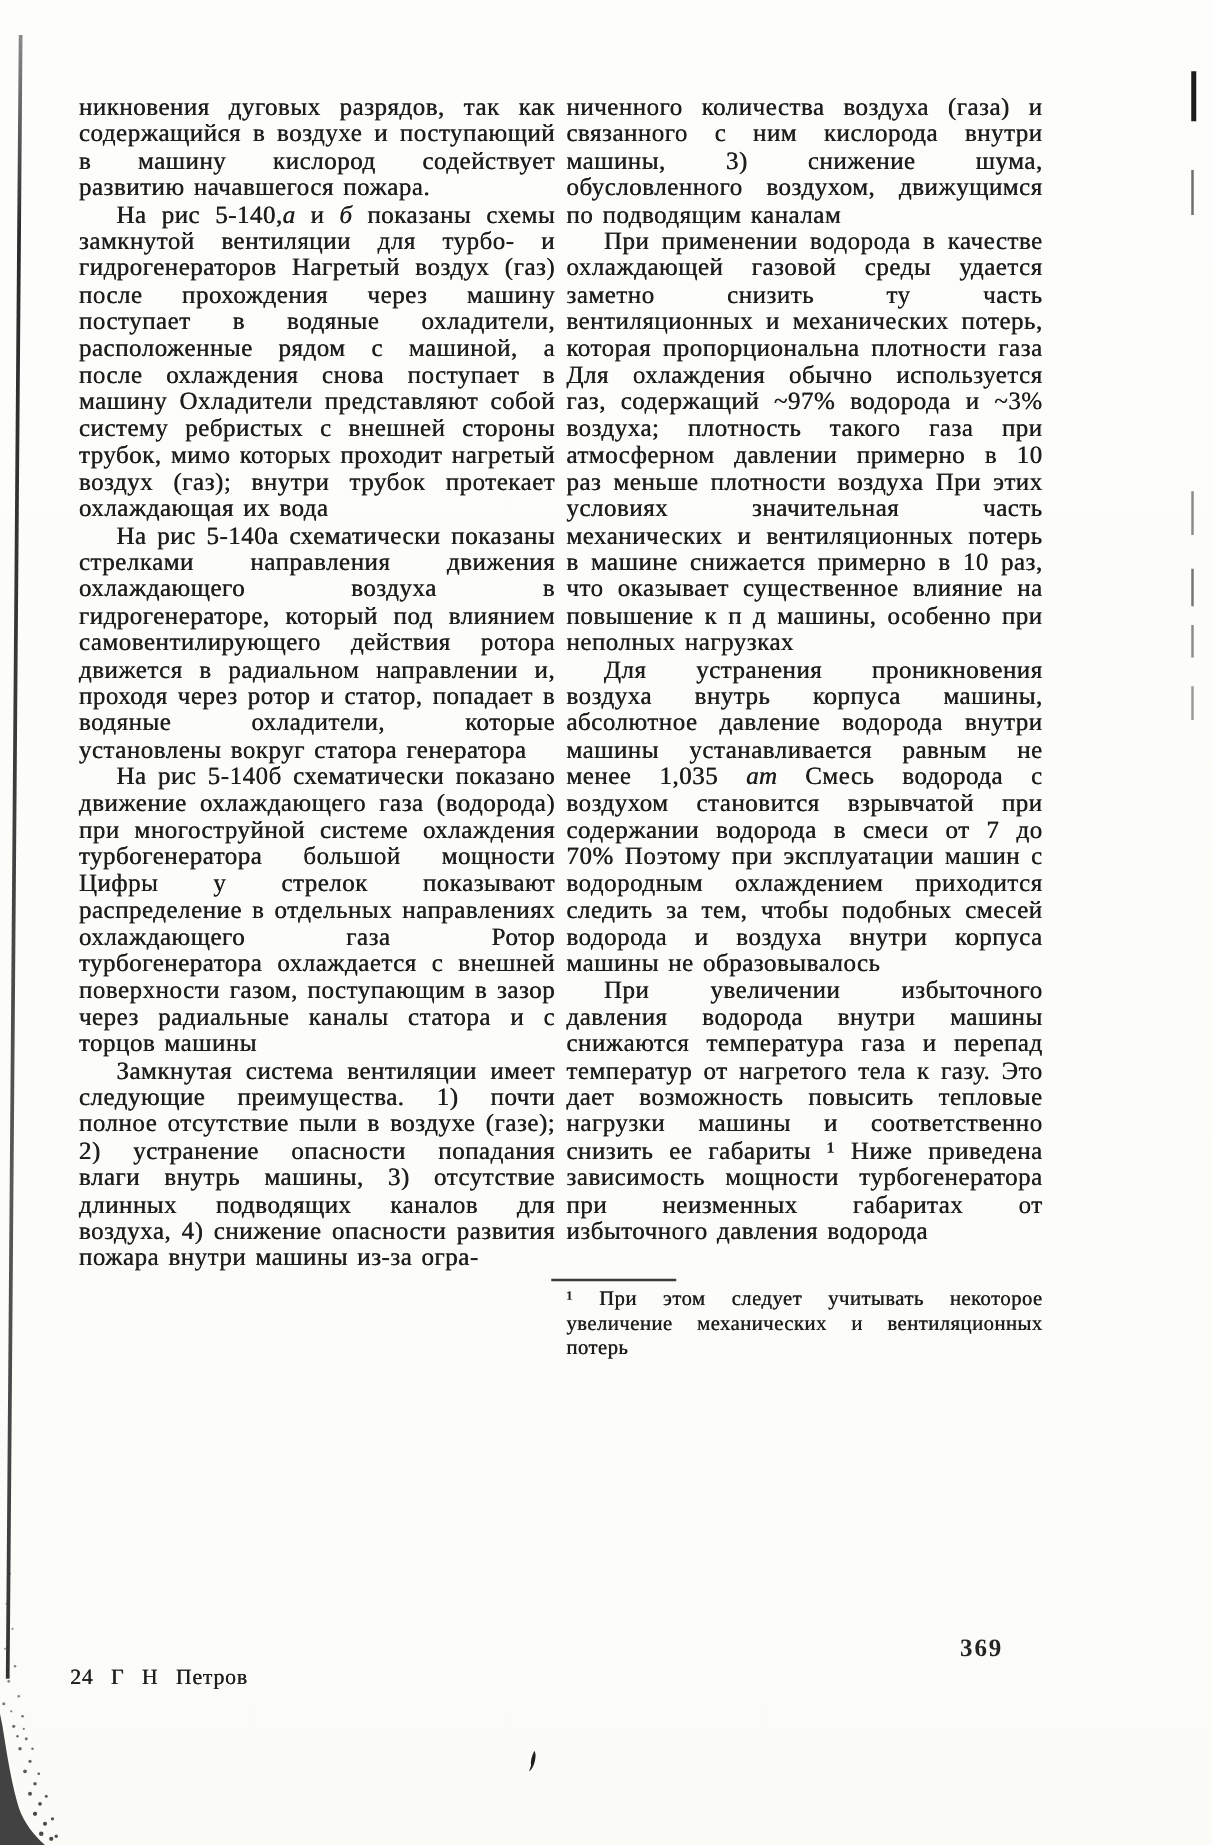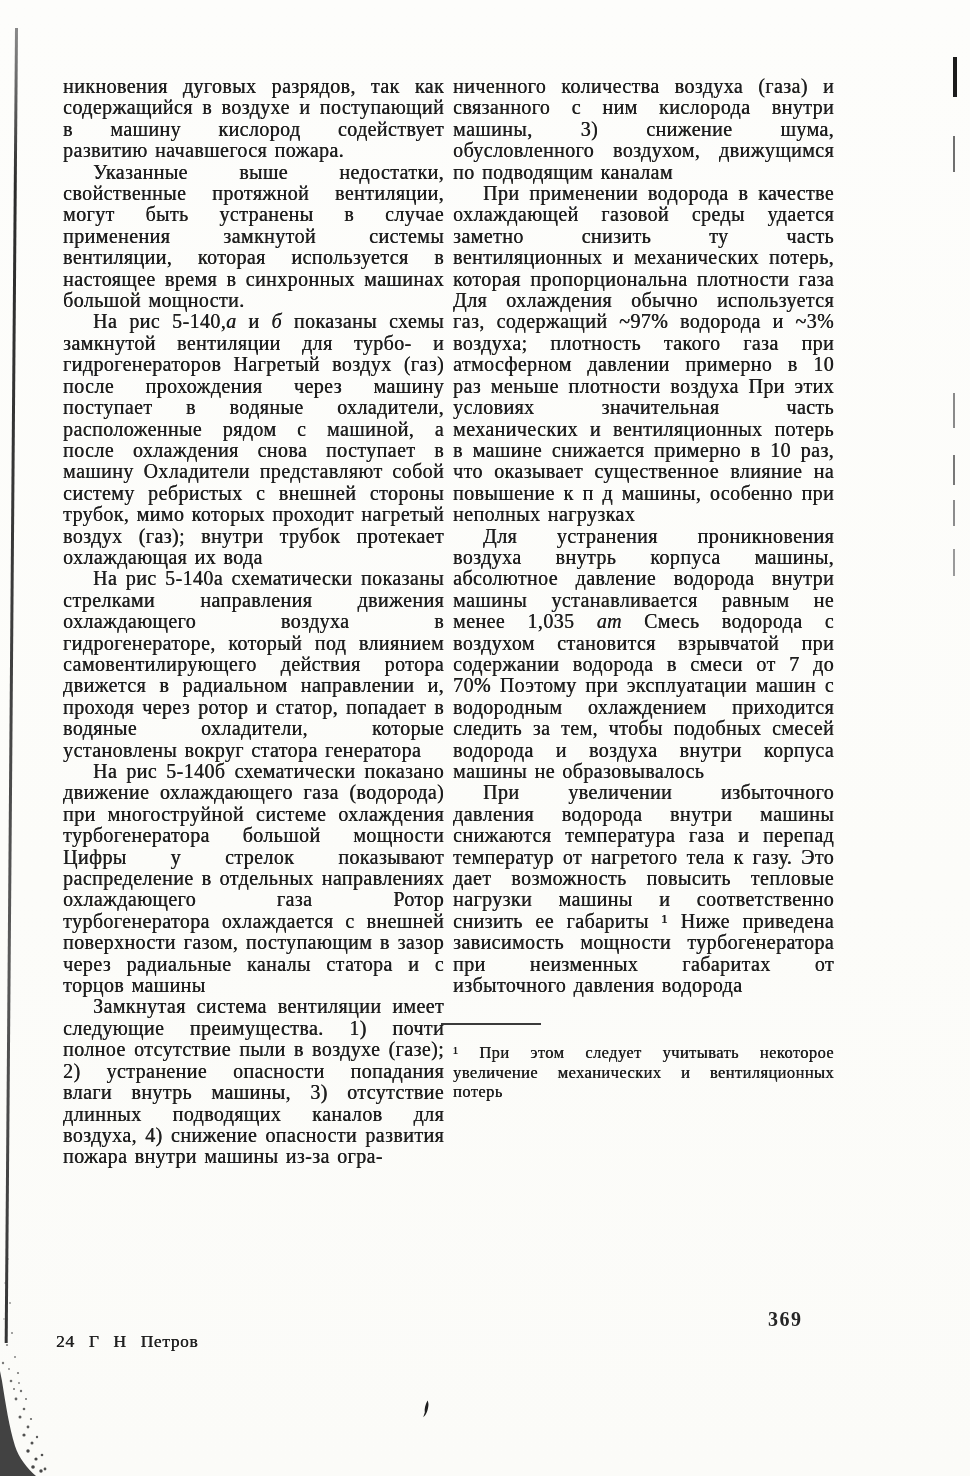--- a/index.html
+++ b/index.html
@@ -33,21 +33,21 @@
     text-shadow: 0.35px 0 0 #242424;
   }
   .col p.flush { text-indent: 0; }
   .col p i { font-style: italic; letter-spacing: 0.2px; }
   .footnote-rule {
     width: 100px; height: 2px;
     background: #3a3a3a;
     margin: 27px 0 0 -12px;
   }
   p.footnote {
-    margin-top: 18px;
+    margin-top: 4px;
     font-size: 16.5px;
     line-height: 19.5px;
     text-indent: 26px;
     word-spacing: 1px;
   }
   
   .signature {
     position: absolute; left: 56px; top: 1331px;
     font-size: 17.5px; color: #202020;
     word-spacing: 9px; letter-spacing: 0.6px;
@@ -124,21 +124,20 @@
     </g>
   </svg>
 
   <svg class="ink-speck" width="12" height="18" viewBox="0 0 12 18" aria-hidden="true">
     <path d="M7.5 0.5 C5.5 4.5 4.2 8.5 4.8 12.5 L3.2 17.2 C6.2 15.2 7.8 10.8 8.4 5.8 C8.7 3.8 8.2 1.8 7.5 0.5 Z" fill="#1f1f1f"></path>
   </svg>
 
   <main class="text-block">
     <div class="col">
       <p class="flush">никновения дуговых разрядов, так как содержащийся в воздухе и поступающий в машину кислород содействует развитию начавшегося пожара.</p>
-      <p>Указанные выше недостатки, свойственные протяжной вентиляции, могут быть устранены в случае применения замкнутой системы вентиляции, которая используется в настоящее время в синхронных машинах большой мощности.</p>
       <p>На рис 5-140,<i>а</i> и <i>б</i> показаны схемы замкнутой вентиляции для турбо- и гидрогенераторов Нагретый воздух (газ) после прохождения через машину поступает в водяные охладители, расположенные рядом с машиной, а после охлаждения снова поступает в машину Охладители представляют собой систему ребристых с внешней стороны трубок, мимо которых проходит нагретый воздух (газ); внутри трубок протекает охлаждающая их вода</p>
       <p>На рис 5-140а схематически показаны стрелками направления движения охлаждающего воздуха в гидрогенераторе, который под влиянием самовентилирующего действия ротора движется в радиальном направлении и, проходя через ротор и статор, попадает в водяные охладители, которые установлены вокруг статора генератора</p>
       <p>На рис 5-140б схематически показано движение охлаждающего газа (водорода) при многоструйной системе охлаждения турбогенератора большой мощности Цифры у стрелок показывают распределение в отдельных направлениях охлаждающего газа Ротор турбогенератора охлаждается с внешней поверхности газом, поступающим в зазор через радиальные каналы статора и с торцов машины</p>
       <p>Замкнутая система вентиляции имеет следующие преимущества. 1) почти полное отсутствие пыли в воздухе (газе); 2) устранение опасности попадания влаги внутрь машины, 3) отсутствие длинных подводящих каналов для воздуха, 4) снижение опасности развития пожара внутри машины из-за огра-</p>
     </div>
     <div class="col">
       <p class="flush">ниченного количества воздуха (газа) и связанного с ним кислорода внутри машины, 3) снижение шума, обусловленного воздухом, движущимся по подводящим каналам</p>
       <p>При применении водорода в качестве охлаждающей газовой среды удается заметно снизить ту часть вентиляционных и механических потерь, которая пропорциональна плотности газа Для охлаждения обычно используется газ, содержащий ~97% водорода и ~3% воздуха; плотность такого газа при атмосферном давлении примерно в 10 раз меньше плотности воздуха При этих условиях значительная часть механических и вентиляционных потерь в машине снижается примерно в 10 раз, что оказывает существенное влияние на повышение к п д машины, особенно при неполных нагрузках</p>
       <p>Для устранения проникновения воздуха внутрь корпуса машины, абсолютное давление водорода внутри машины устанавливается равным не менее 1,035 <i>ат</i> Смесь водорода с воздухом становится взрывчатой при содержании водорода в смеси от 7 до 70% Поэтому при эксплуатации машин с водородным охлаждением приходится следить за тем, чтобы подобных смесей водорода и воздуха внутри корпуса машины не образовывалось</p>
       <p>При увеличении избыточного давления водорода внутри машины снижаются температура газа и перепад температур от нагретого тела к газу. Это дает возможность повысить тепловые нагрузки машины и соответственно снизить ее габариты ¹ Ниже приведена зависимость мощности турбогенератора при неизменных габаритах от избыточного давления водорода</p>

